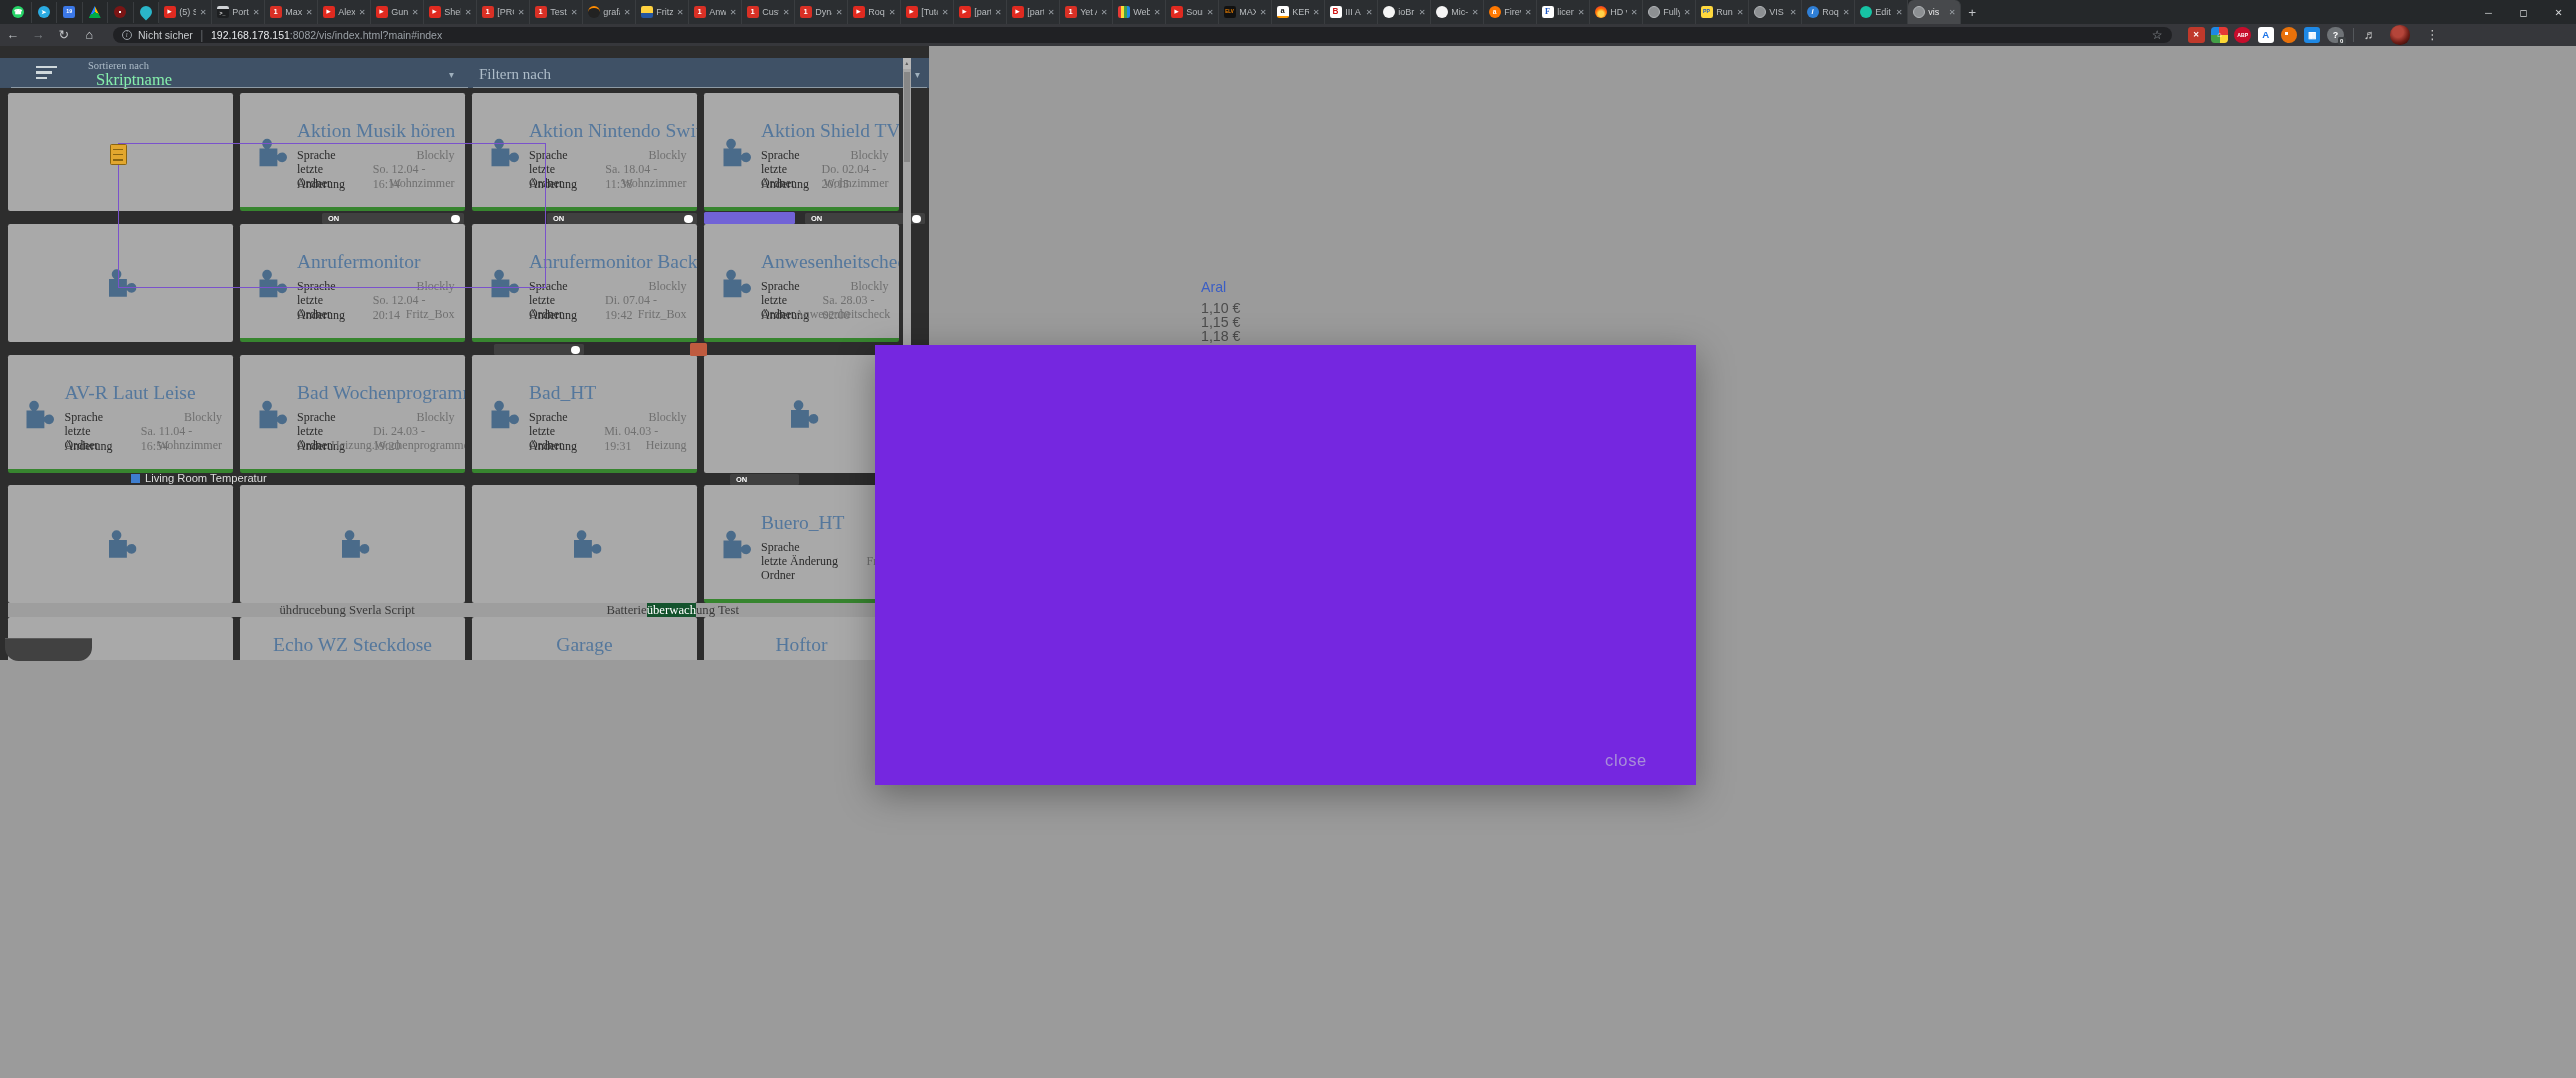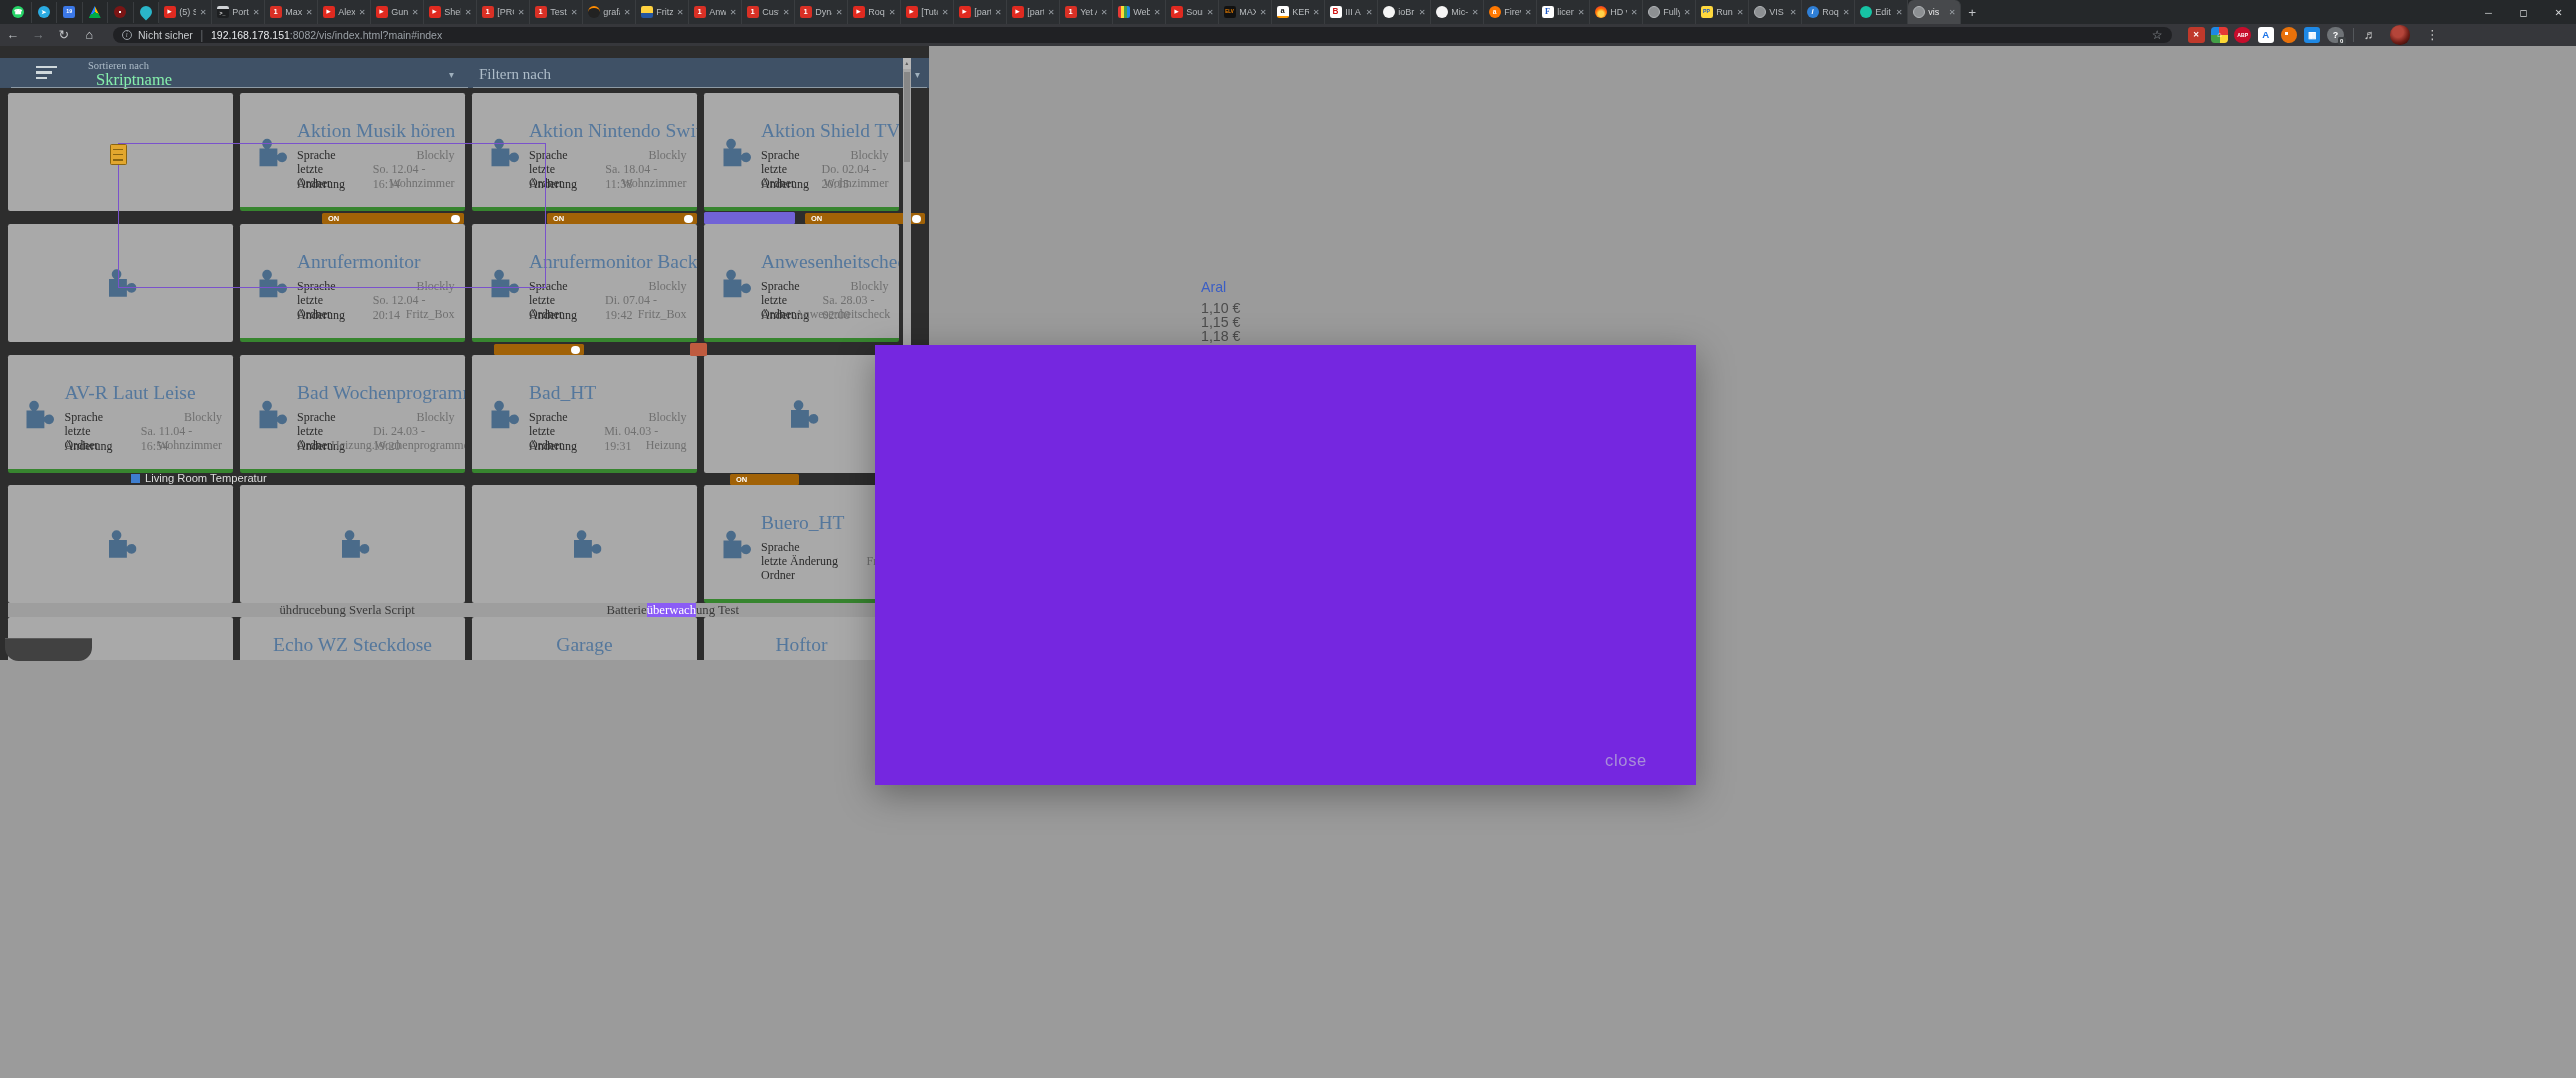--- a/index.html
+++ b/index.html
@@ -114,33 +114,33 @@
   .card .title { position:absolute; left:57px; top:27px; font-size:19.5px; color:#54779c; white-space:nowrap; }
   .card .puzzle { position:absolute; left:13.5px; top:43px; width:33px; height:33px; }
   .card.icononly .puzzle { left:50%; top:50%; transform:translate(-50%,-50%); }
   .card .rows { position:absolute; left:57px; right:10.5px; top:55px; font-size:12px; }
   .card .r { display:flex; justify-content:space-between; height:14.2px; }
   .card .r .k { color:#2b2b2b; }
   .card .r .v { color:#707070; }
   .card .title-c { position:absolute; left:0; right:0; top:16.5px; text-align:center;
                    font-size:19.5px; color:#54779c; }
 
-  .frag { position:absolute; height:11.2px; background:#a16207; border-radius:1.5px;
+  .frag { position:absolute; height:11.2px; background:#404040; border-radius:1.5px;
           display:flex; align-items:center; }
   .frag .on { color:#fff; font-size:7.5px; margin-left:6px; font-weight:bold; }
   .frag .knob { width:8.2px; height:8.2px; background:#fff; border-radius:50%;
                 margin-left:auto; margin-right:4.5px; }
   .frag.purple { background:#7163d6; }
   .frag.orange { background:#bf5b3f; }
 
   .lr-ic { position:absolute; left:131px; top:428px; width:9px; height:9px; background:#3e7ecf; }
   .lr-txt { position:absolute; left:145px; top:426px; color:#dedede; font-size:11.2px; }
   .strip4 { position:absolute; left:7.5px; top:557px; width:921px; height:14.2px; background:#9e9e9e; }
   .s4t { position:absolute; top:0; font-size:12.7px; color:#3a3a3a; font-family:"Liberation Serif",serif; white-space:nowrap; }
-  .s4t .hl { background:#8b5cf6; color:#fff; }
+  .s4t .hl { background:#14532d; color:#fff; }
 
   .vscroll { position:absolute; left:903px; top:12px; width:7.5px; height:602px; background:#a6a6a6; }
   .vscroll .arr { position:absolute; left:0; width:7.5px; height:10.5px; background:#b7b7b7;
                   color:#5e5e5e; font-size:5.2px; text-align:center; line-height:10.5px; }
   .vscroll .arr.dn { bottom:0; }
   .vscroll .thumb { position:absolute; left:0.7px; top:13.5px; width:6px; height:90px; background:#878787; }
 
   .aral { position:absolute; left:1201px; top:233px; font-size:14.2px; }
   .aral .a-title { color:#3b5ec4; margin-bottom:6px; }
   .aral .a-price { color:#4c4c4c; line-height:14.2px; }

